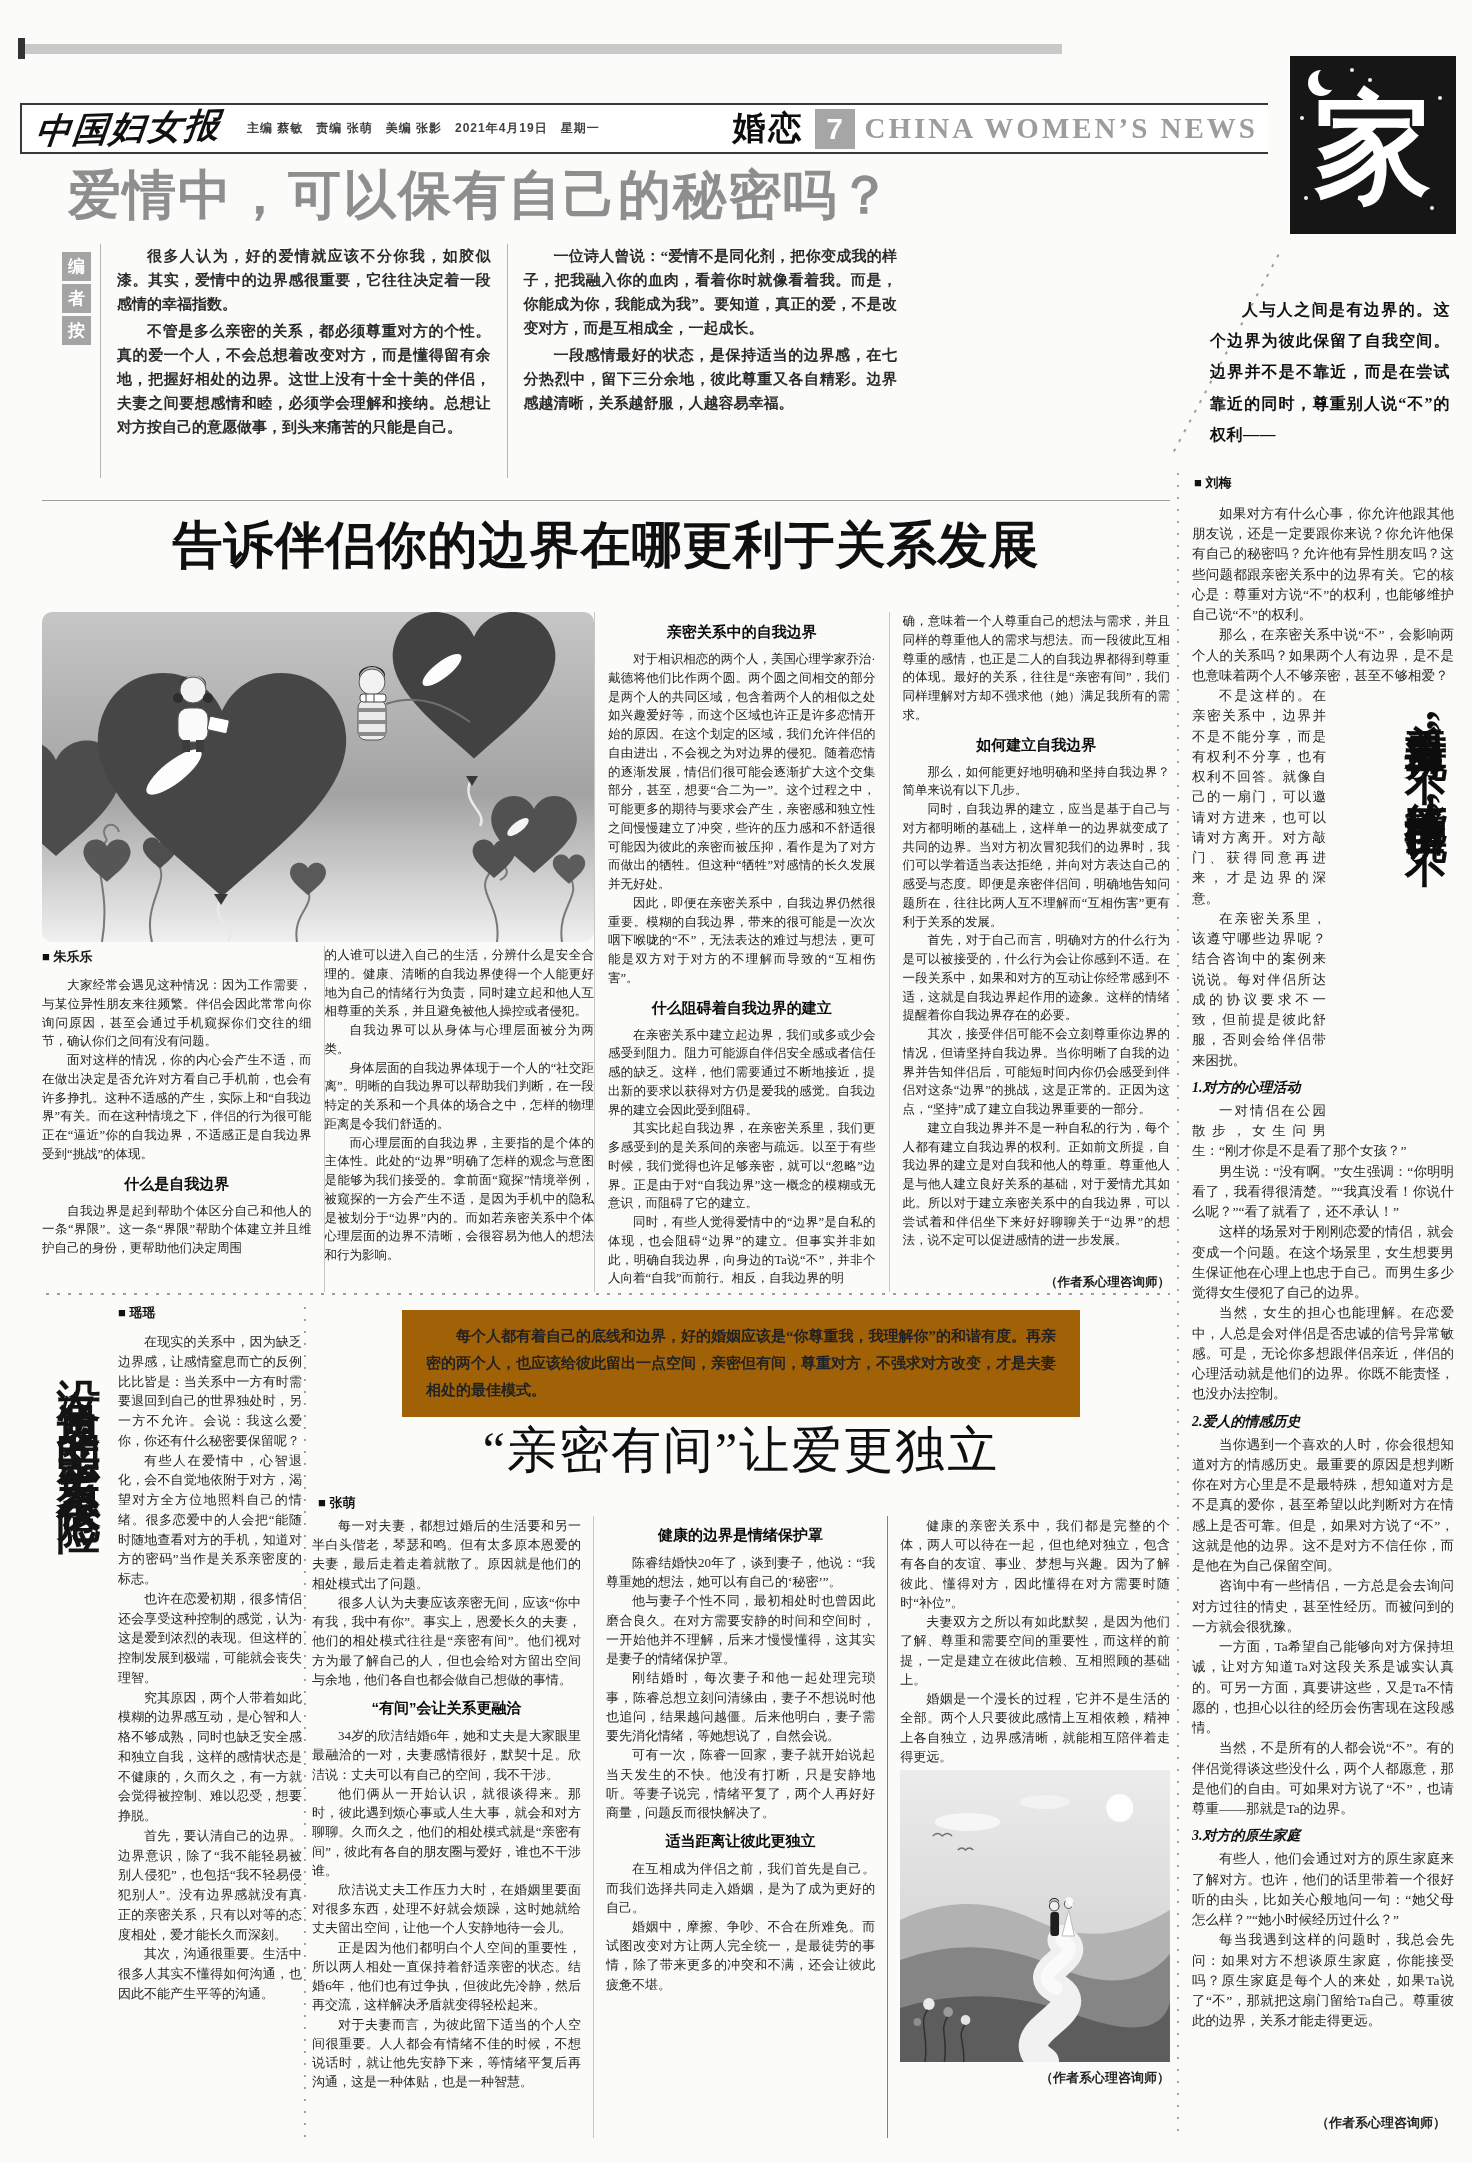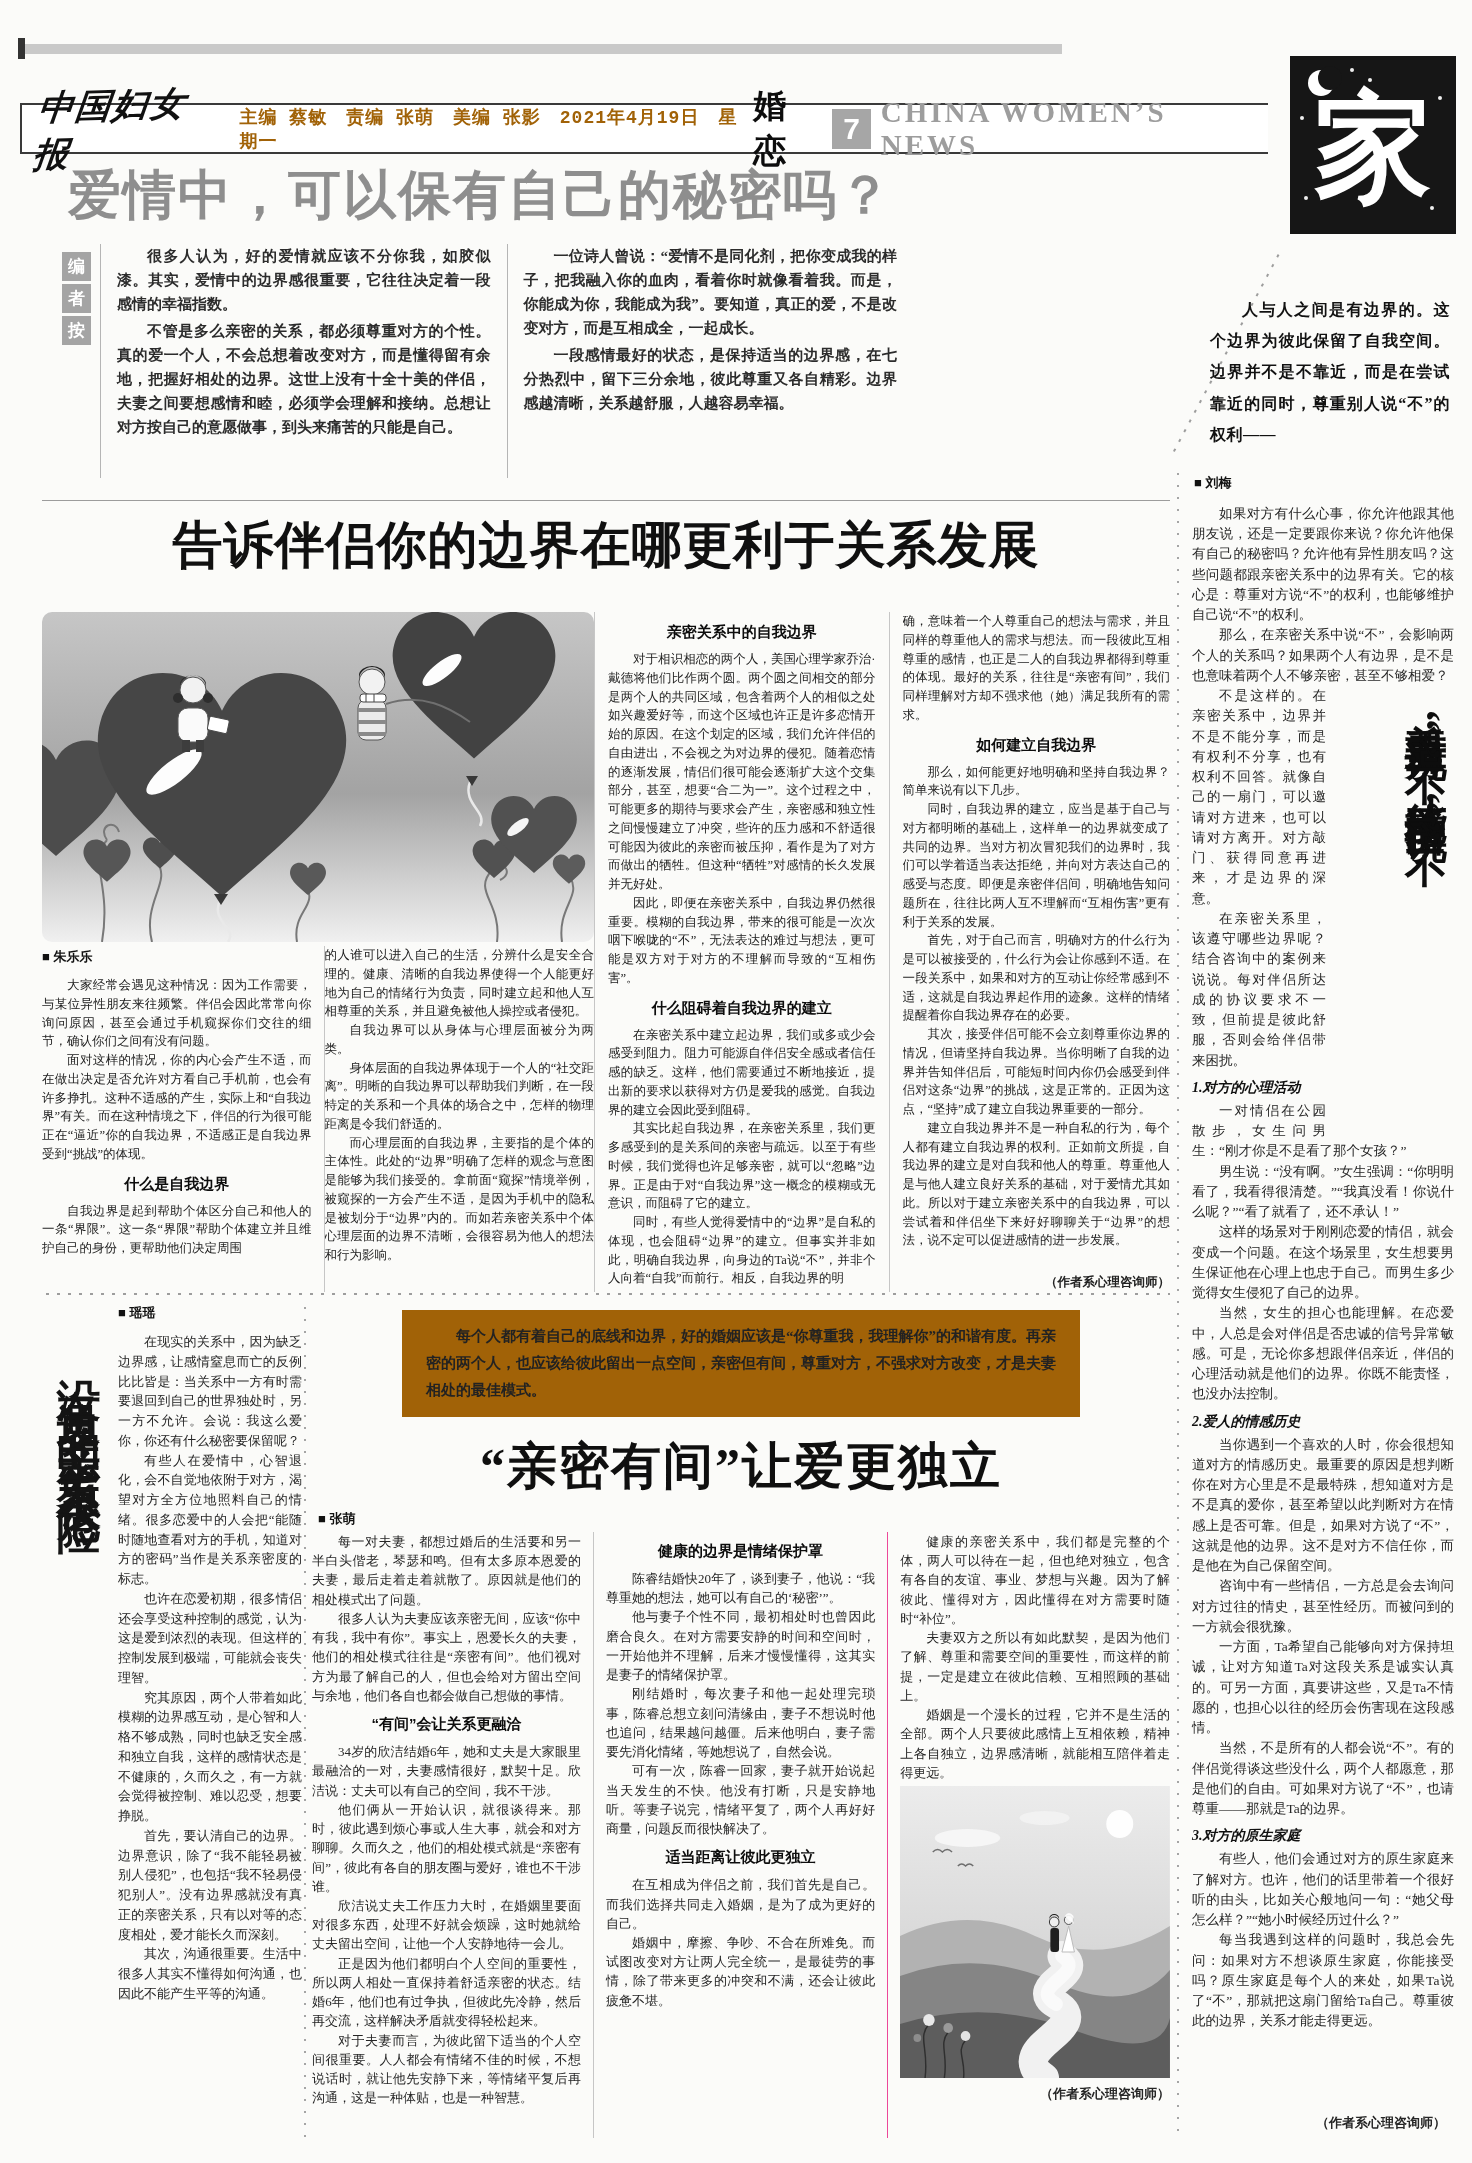--- a/index.html
+++ b/index.html
@@ -7,21 +7,21 @@
        font-family:"Liberation Serif","DejaVu Serif",serif;overflow:hidden;}
   .abs{position:absolute;}
   
   #topstrip{left:18px;top:44px;width:1044px;height:10px;background:#c9c9c9;}
   #toptick{left:18px;top:38px;width:7px;height:21px;background:#333;}
   #masthead{left:20px;top:103px;width:1246px;height:47px;border-top:2px solid #3a3a3a;
             border-bottom:2px solid #3a3a3a;border-left:2px solid #3a3a3a;
             display:flex;align-items:center;background:#fff;}
   #logo{font-size:35px;font-weight:bold;font-style:italic;margin-left:14px;letter-spacing:2px;
         transform:skew(-8deg) rotate(-2deg);color:#111;}
-  #credits{font-family:Liberation Mono, monospace;font-size:18px;color:#a16207;
+  #credits{font-family:Liberation Sans, sans-serif;font-size:12px;color:#404040;
            margin-left:26px;letter-spacing:1px;font-weight:bold;}
   #mh-spacer{flex:1;}
   #section-label{font-family:"Liberation Sans","DejaVu Sans",sans-serif;font-weight:900;
                  font-size:33px;letter-spacing:3px;color:#0d0d0d;}
   #pageno{width:40px;height:40px;background:#a6a6a6;color:#fff;display:flex;align-items:center;
           justify-content:center;font:900 30px "Liberation Sans","DejaVu Sans",sans-serif;margin:0 10px;}
   #paper-en{font-size:29px;color:#9d9d9d;letter-spacing:3px;margin-right:10px;font-weight:bold;}
   #corner{left:1290px;top:56px;width:166px;height:178px;background:#161616;overflow:hidden;}
   #corner .char{position:absolute;left:0;right:0;top:28px;text-align:center;color:#fff;
                 font-size:118px;font-weight:bold;line-height:1.1;}
@@ -78,22 +78,22 @@
   
   #left-art{left:40px;top:1302px;width:262px;height:836px;display:flex;overflow:hidden;}
   #left-vh{width:68px;writing-mode:vertical-rl;font-size:44px;font-weight:bold;letter-spacing:12px;
       color:#141414;margin-top:42px;line-height:1.35;}
   #left-text{flex:1;padding-left:10px;overflow:hidden;}
   #left-text p{margin:0;font-size:13px;line-height:1.52;text-indent:2em;text-align:justify;}
   
   #close-art{left:312px;top:1300px;width:858px;height:838px;display:flex;flex-direction:column;overflow:hidden;}
   #introbox{margin:10px auto 0;width:630px;background:#a16207;padding:13px 24px;font-size:15px;
       line-height:1.8;font-weight:600;color:#222;text-indent:2em;text-align:justify;}
-  #c-headline{text-align:center;font-weight:bold;font-size:50px;letter-spacing:2px;color:#0f0f0f;
-      margin:16px 0 4px;}
+  #c-headline{text-align:center;font-weight:normal;font-size:50px;letter-spacing:2px;color:#0f0f0f;
+      margin:0 0 4px;}
   #c-byline{margin:6px 0 4px 6px;}
   #c-cols{flex:1;display:flex;min-height:0;justify-content:flex-end;}
   .ccol{overflow:hidden;}
   #cc1{width:33.3%;padding-right:12px;}
   #cc2{width:33.3%;padding:0 12px;border-left:1px solid #c6c6c6;border-right:1px solid #ec4899;}
   #cc3{width:33.4%;padding-left:12px;display:flex;flex-direction:column;}
   #cc3 .flowwrap{overflow:hidden;}
   .cbody p{margin:0;font-size:13px;line-height:1.48;text-indent:2em;text-align:justify;}
   .cbody h4{margin:10px 0 8px;text-align:center;font-family:"Liberation Sans","DejaVu Sans",sans-serif;
       font-size:15px;color:#0d0d0d;}

